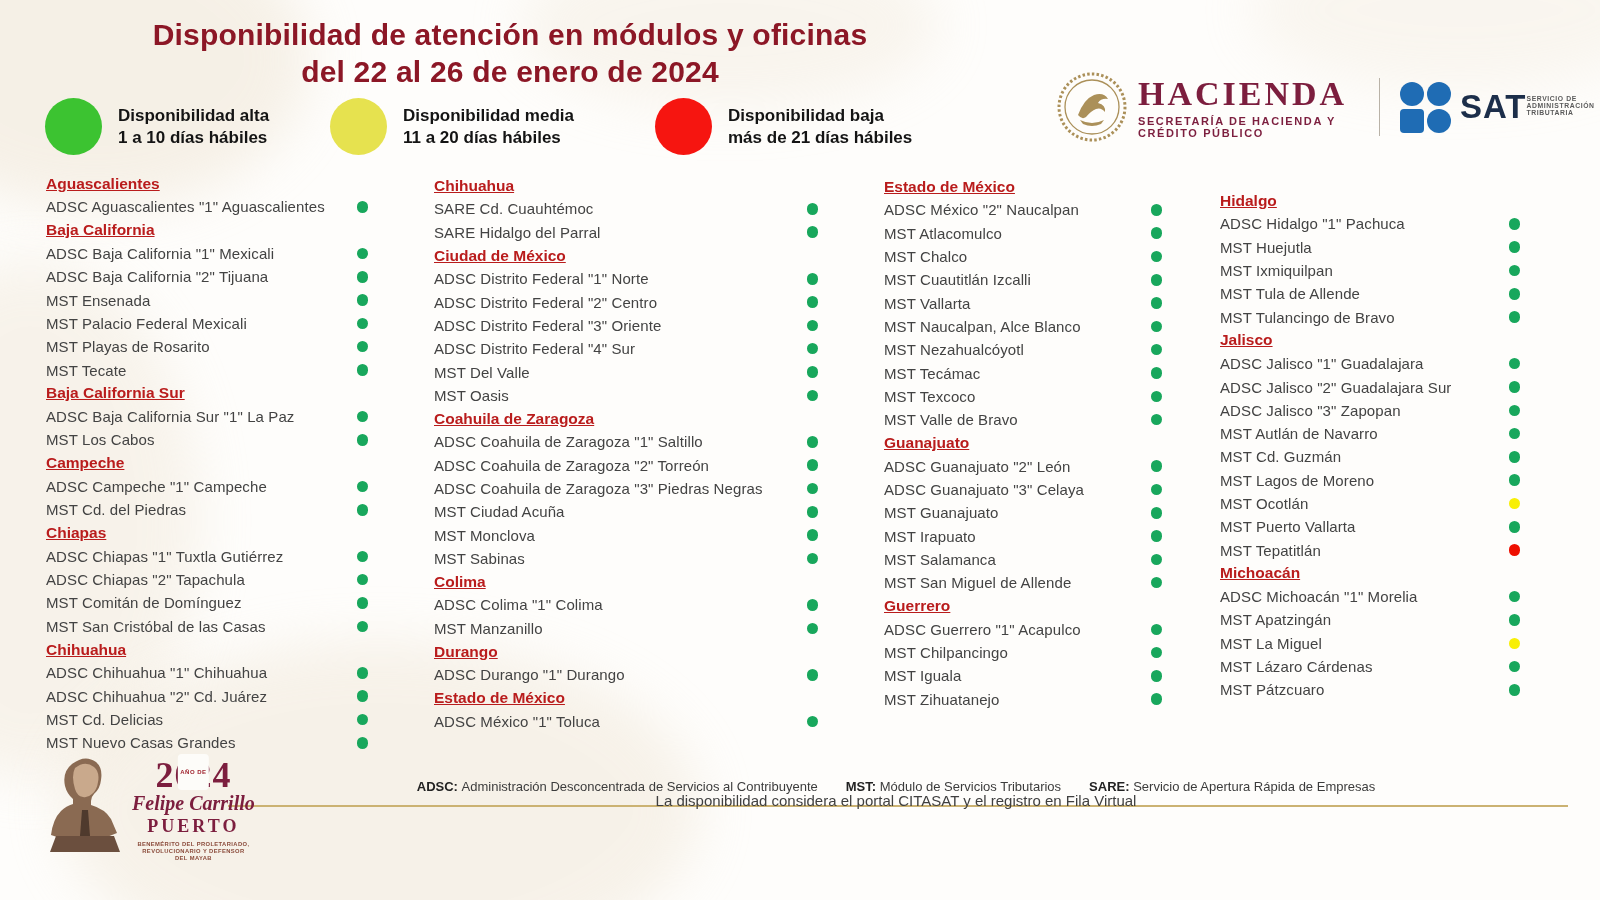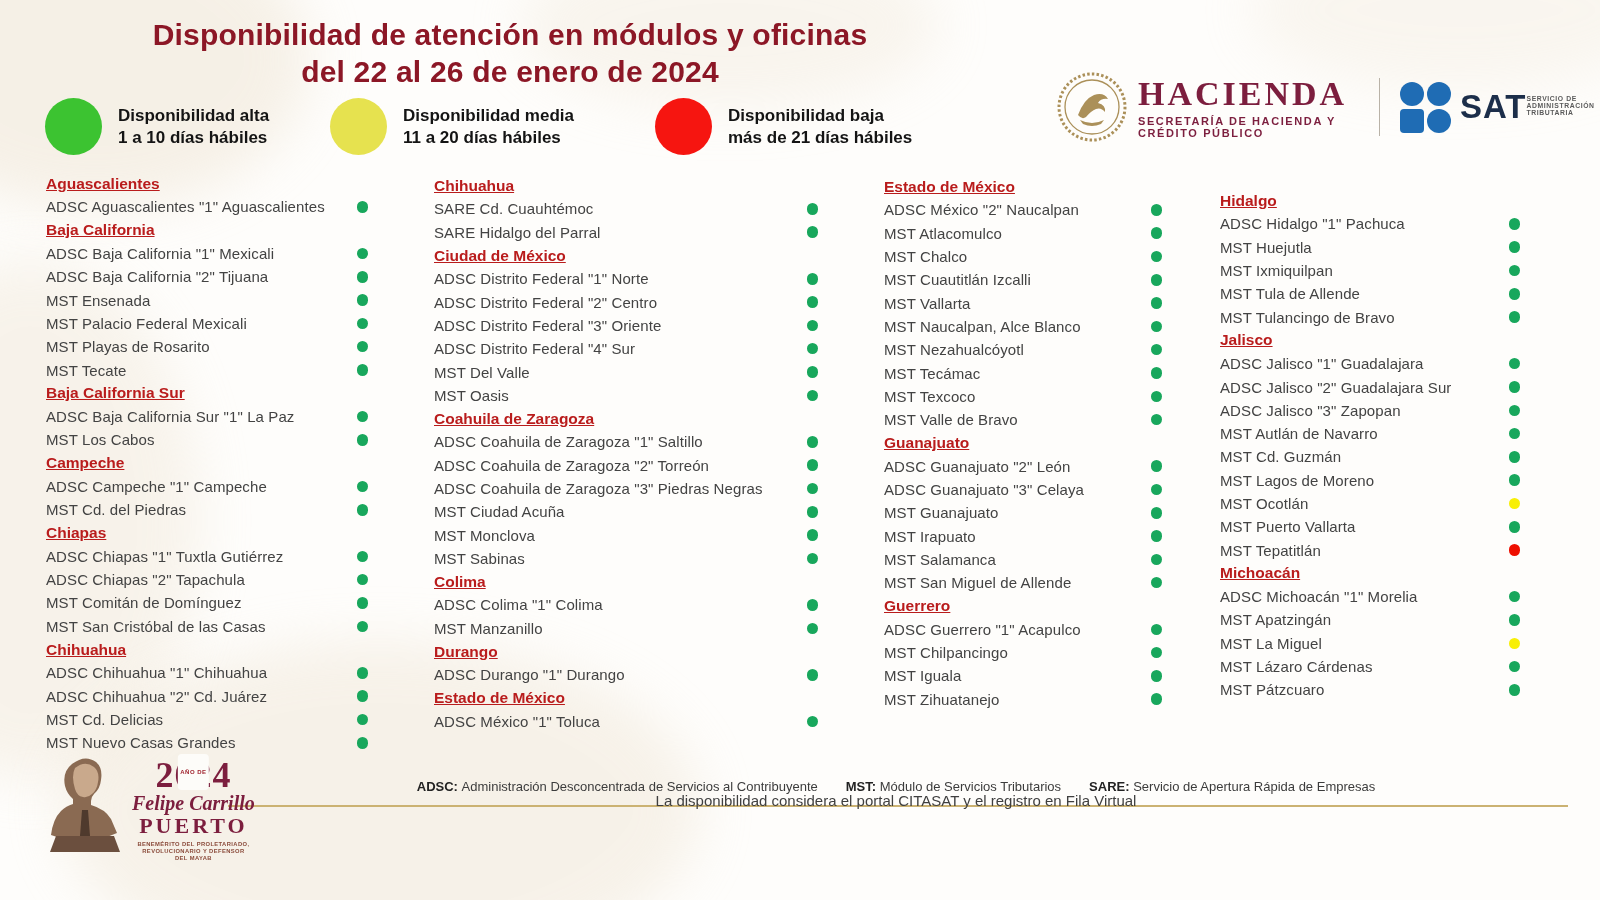--- a/index.html
+++ b/index.html
@@ -61,21 +61,21 @@
   .footer-note{position:absolute;left:250px;top:792px;width:1292px;text-align:center;font-size:15px;color:#3f3f3f;}
 
   
   .year-badge{position:absolute;left:42px;top:750px;display:flex;align-items:flex-start;}
   .portrait{width:86px;height:128px;flex-shrink:0;margin-right:4px;}
   .badge-texts{display:flex;flex-direction:column;align-items:center;margin-top:8px;}
   .badge-year{position:relative;font-family:"Liberation Serif", serif;font-size:36px;font-weight:700;color:#7c1e3e;line-height:34px;letter-spacing:1px;}
   .badge-year-label{position:absolute;left:50%;top:50%;transform:translate(-50%,-58%);font-family:"Liberation Sans", sans-serif;
     font-size:6px;font-weight:700;color:#a0232e;background:#fdfcf9;padding:1px 2px;border-radius:4px;letter-spacing:.5px;}
   .badge-script{font-family:"Liberation Serif", serif;font-style:italic;font-size:20px;font-weight:700;color:#7c1e3e;line-height:22px;}
-  .badge-caps{font-family:"Liberation Serif", serif;font-size:22px;font-weight:700;color:#7c1e3e;letter-spacing:3px;line-height:24px;text-align:right;}
+  .badge-caps{font-family:"Liberation Serif", serif;font-size:18px;font-weight:700;color:#7c1e3e;letter-spacing:3px;line-height:24px;text-align:right;}
   .badge-caption{font-size:5.8px;font-weight:700;color:#8a4a3a;text-align:center;letter-spacing:.4px;line-height:7px;margin-top:3px;white-space:pre-line;}
 </style>
 </head>
 <body>
 
 <div class="wm wm1"></div>
 <div class="wm wm2"></div>
 <div class="wm wm3"></div>
 <div class="wm wm4"></div>
 <div class="wm wm5"></div>

